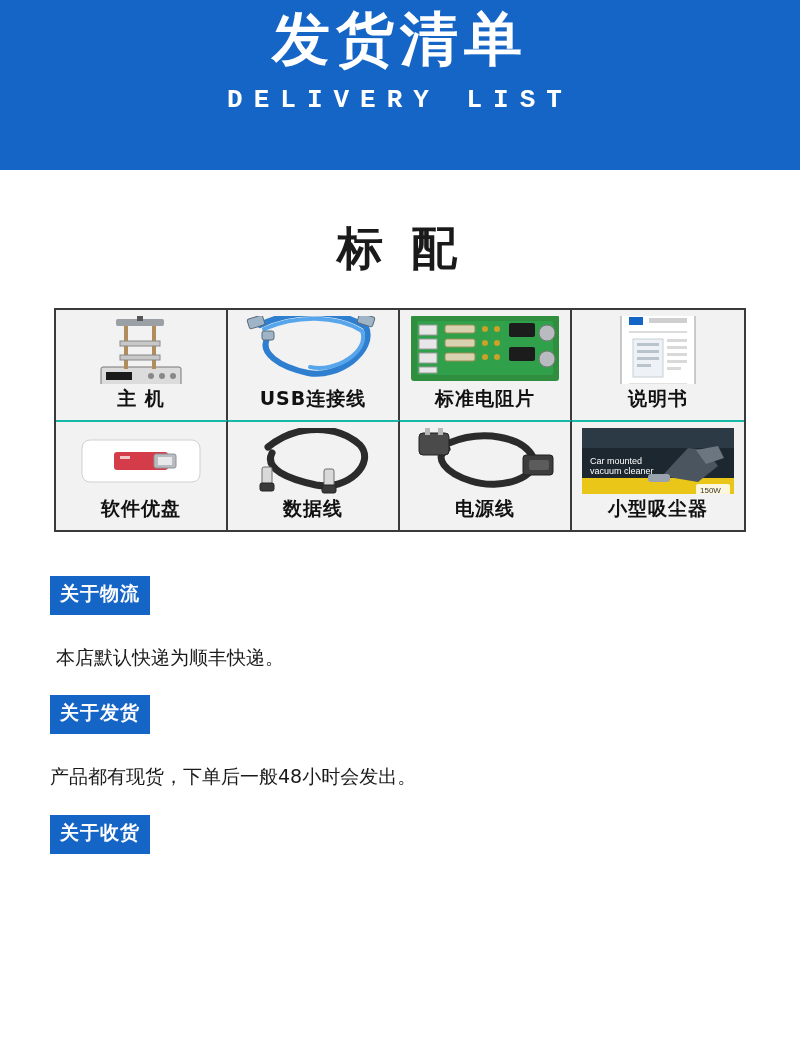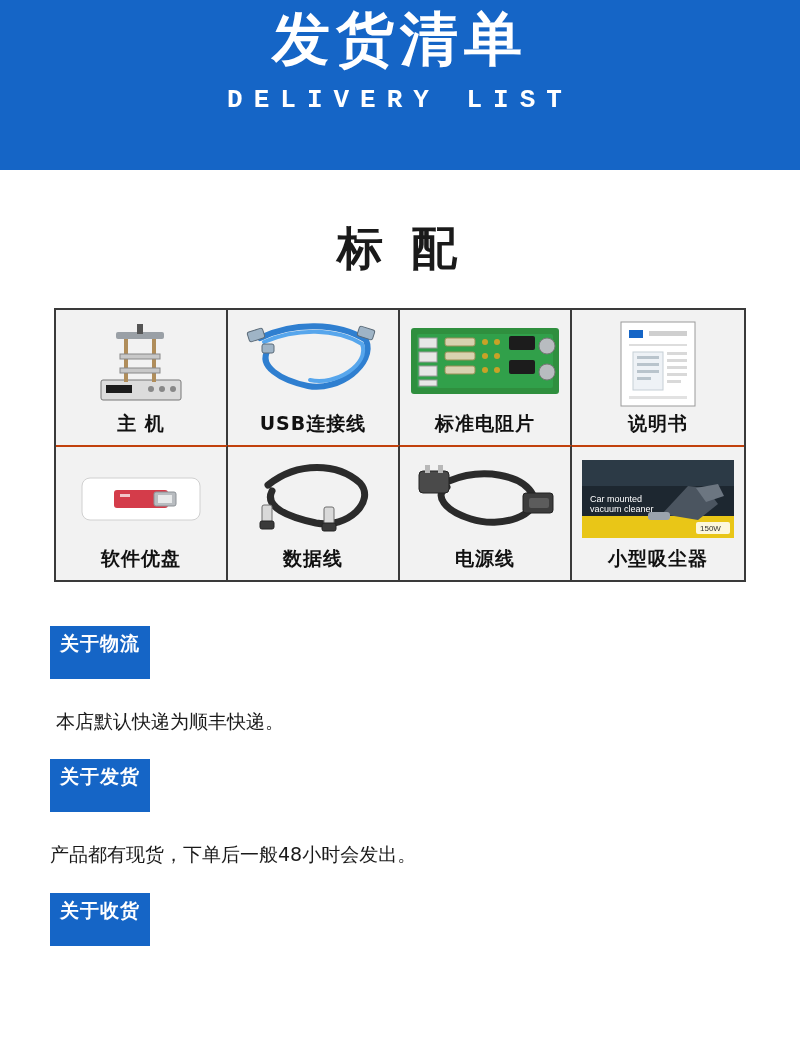--- a/index.html
+++ b/index.html
@@ -60,33 +60,33 @@
   .grid-wrap {
     width: 692px;
     margin: 0 auto;
     border: 2px solid #3a3a3a;
     box-sizing: border-box;
   }
   .grid-row {
     display: flex;
   }
   .grid-row + .grid-row .cell {
-    border-top: 2px solid #c2410c;
+    border-top: 2px solid #14b8a6;
   }
   .cell {
     width: 25%;
     box-sizing: border-box;
     border-right: 2px solid #3a3a3a;
     display: flex;
     flex-direction: column;
     align-items: center;
     justify-content: flex-start;
     background: #f2f2f2;
     padding: 6px 2px 8px 2px;
-    height: 135px;
+    height: 110px;
     position: relative;
   }
   .cell:last-child { border-right: none; justify-content: center; }
   .cell-img {
     flex: 1;
     width: 100%;
     display: flex;
     align-items: center;
     justify-content: center;
     overflow: hidden;
@@ -109,21 +109,21 @@
     width: 700px;
     margin: 44px auto 0 auto;
   }
   .note-block { margin-bottom: 22px; }
   .note-tag {
     display: inline-block;
     background: #1565c6;
     color: #ffffff;
     font-size: 19px;
     font-weight: bold;
-    padding: 5px 10px 22px 10px;
+    padding: 5px 10px 8px 10px;
     letter-spacing: 1px;
     font-family: "DejaVu Sans", "Liberation Sans", sans-serif;
   }
   .note-text {
     font-size: 19px;
     color: #1a1a1a;
     line-height: 1.7;
     margin-top: 26px;
     font-family: "DejaVu Sans", "Liberation Sans", sans-serif;
   }

